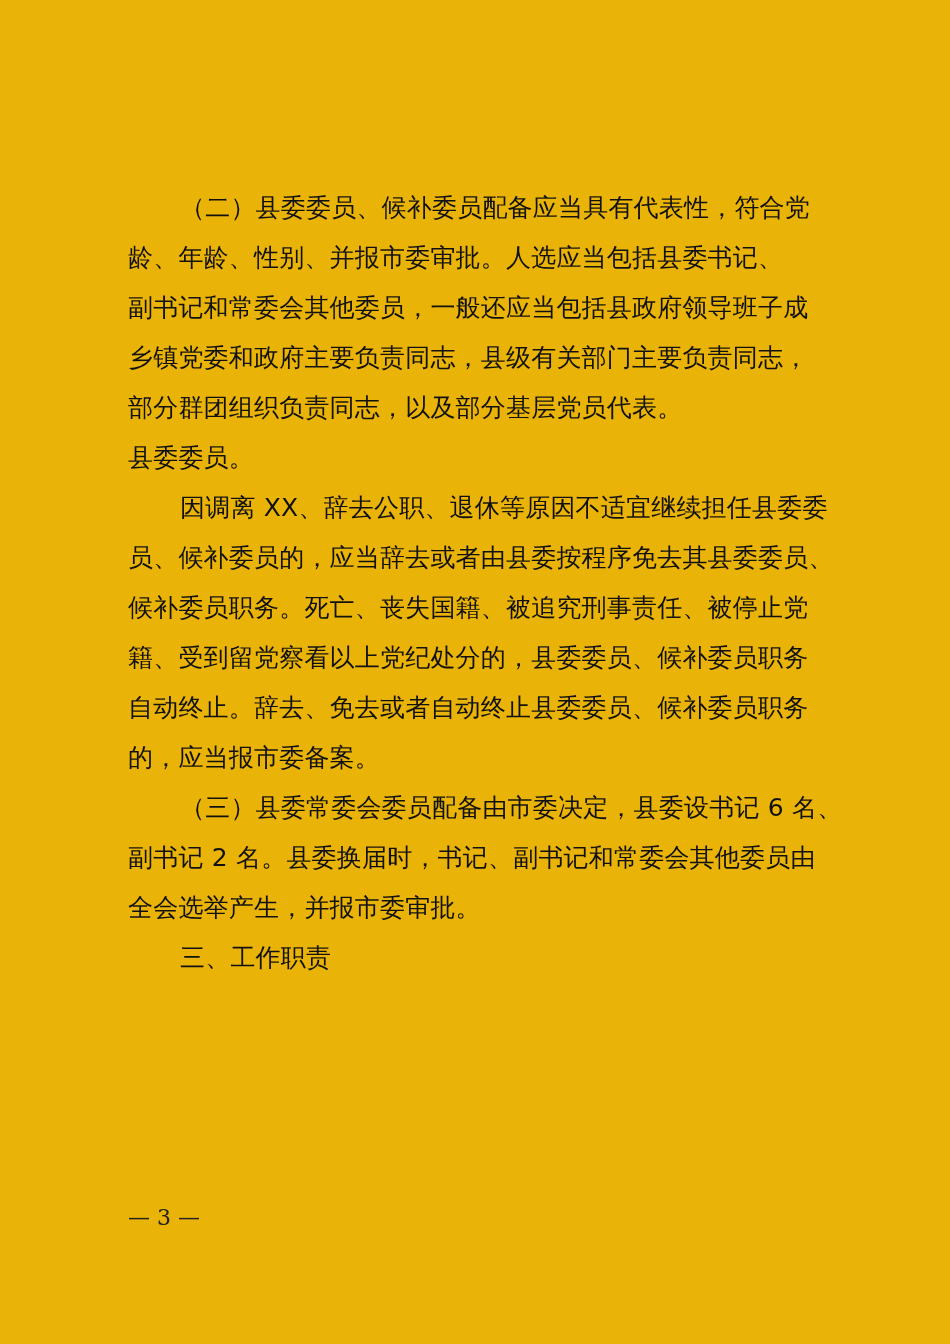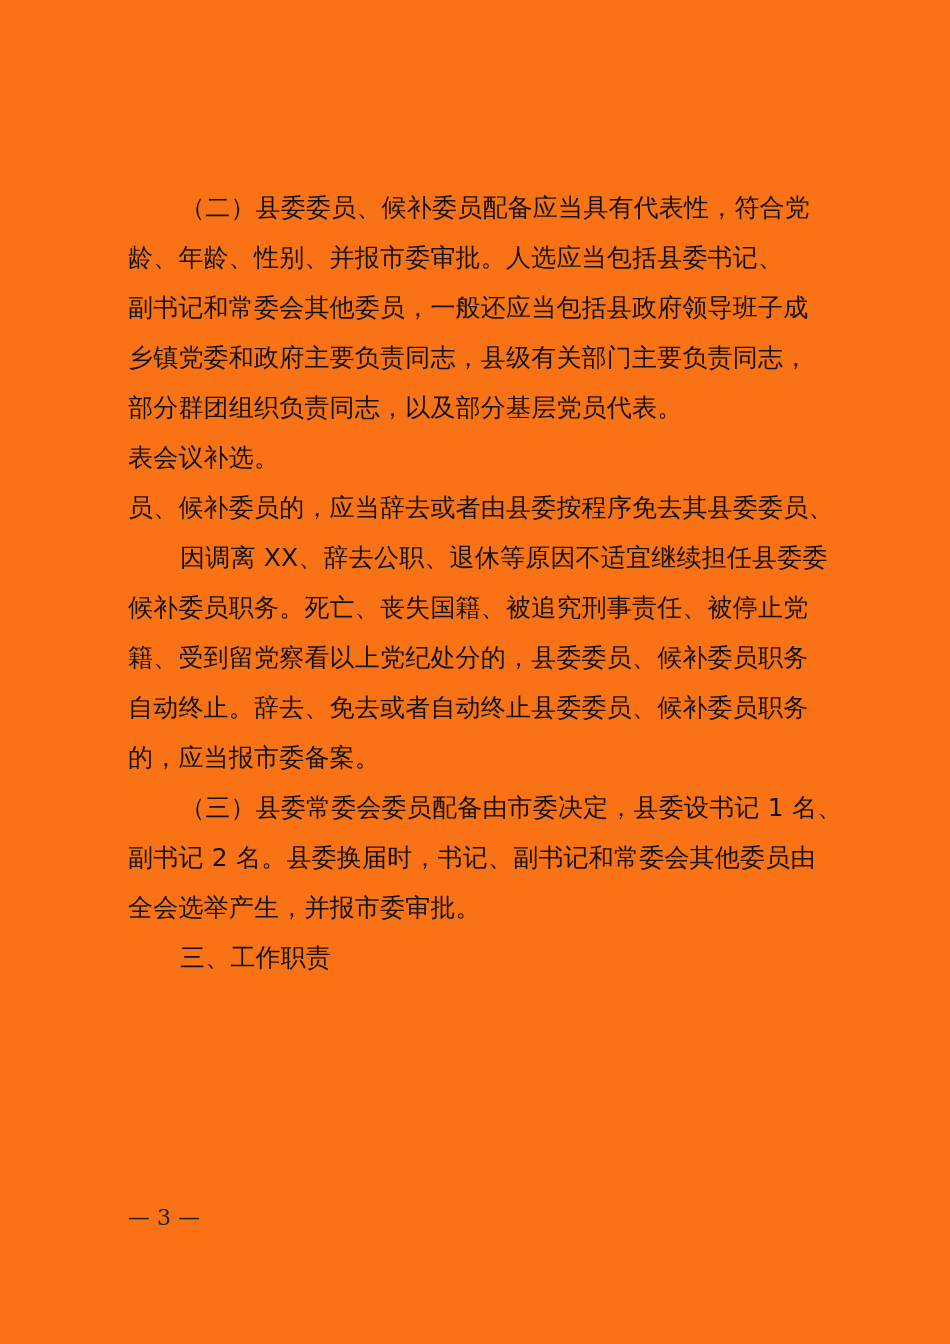--- a/index.html
+++ b/index.html
@@ -14,21 +14,21 @@
       overflow: hidden;
       font-family: "DejaVu Sans", "Liberation Sans", sans-serif;
       color: #111111;
     }
     .page {
       position: absolute;
       left: 0;
       top: 0;
       width: 950px;
       height: 1344px;
-      background: #f97316;
+      background: #eab308;
     }
     .body-text {
       position: absolute;
       left: 128px;
       top: 183px;
       width: 730px;
     }
     .line {
       height: 50px;
       line-height: 50px;
@@ -58,34 +58,34 @@
 
     <div>
       <div class="line indent">（二）县委委员、候补委员配备应当具有代表性，符合党</div>
       <div class="line">龄、年龄、性别、并报市委审批。人选应当包括县委书记、</div>
       <div class="line">副书记和常委会其他委员，一般还应当包括县政府领导班子成</div>
       <div class="line">乡镇党委和政府主要负责同志，县级有关部门主要负责同志，</div>
       <div class="line">部分群团组织负责同志，以及部分基层党员代表。</div>
     </div>
 
     <div>
-      <div class="line">表会议补选。</div>
+      <div class="line">县委委员。</div>
     </div>
 
     <div>
+      <div class="line indent">因调离 XX、辞去公职、退休等原因不适宜继续担任县委委</div>
       <div class="line">员、候补委员的，应当辞去或者由县委按程序免去其县委委员、</div>
-      <div class="line indent">因调离 XX、辞去公职、退休等原因不适宜继续担任县委委</div>
       <div class="line">候补委员职务。死亡、丧失国籍、被追究刑事责任、被停止党</div>
       <div class="line">籍、受到留党察看以上党纪处分的，县委委员、候补委员职务</div>
       <div class="line">自动终止。辞去、免去或者自动终止县委委员、候补委员职务</div>
       <div class="line">的，应当报市委备案。</div>
     </div>
 
     <div>
-      <div class="line indent">（三）县委常委会委员配备由市委决定，县委设书记 1 名、</div>
+      <div class="line indent">（三）县委常委会委员配备由市委决定，县委设书记 6 名、</div>
       <div class="line">副书记 2 名。县委换届时，书记、副书记和常委会其他委员由</div>
       <div class="line">全会选举产生，并报市委审批。</div>
     </div>
 
     <div>
       <div class="line indent">三、工作职责</div>
     </div>
 
 
   </div>

